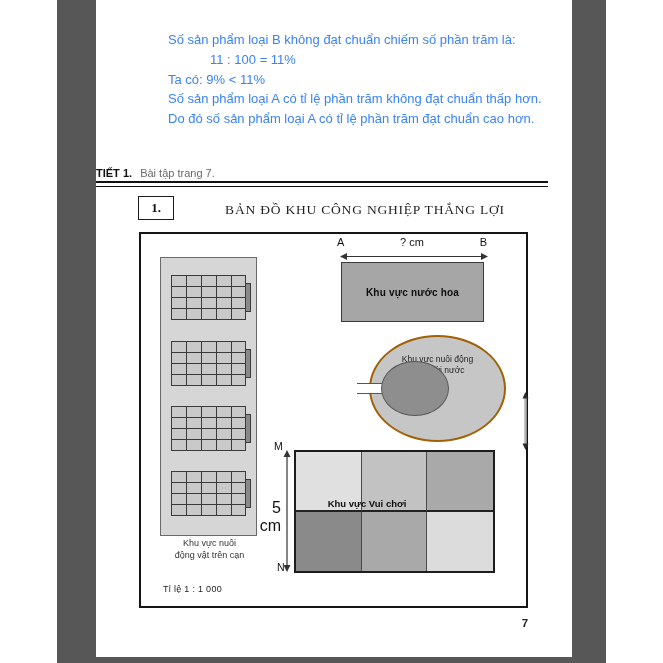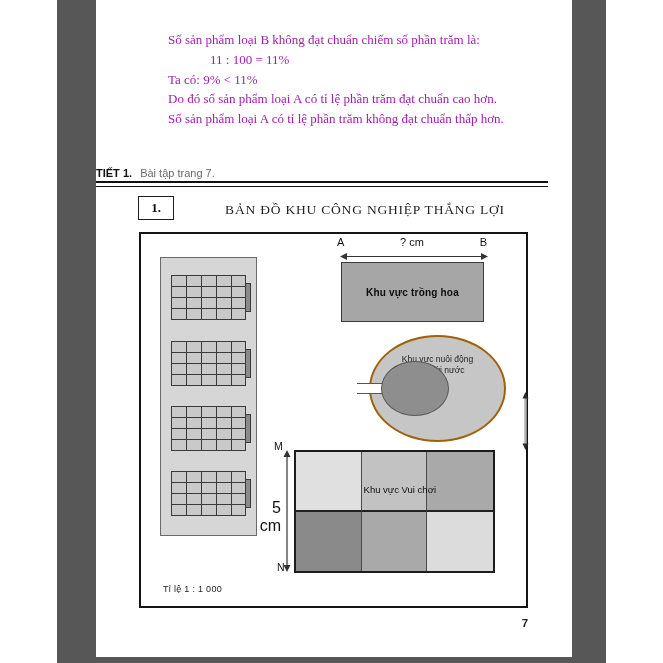--- a/index.html
+++ b/index.html
@@ -7,21 +7,21 @@
   .stage { position:relative; width:663px; height:663px; overflow:hidden; background:#fff; }
 
   
   .backdrop { position:absolute; background:#575757; }
   .backdrop.left  { left:57px;  top:0; width:39px;  height:663px; }
   .backdrop.right { left:572px; top:0; width:34px;  height:663px; }
   .backdrop.bottom{ left:57px;  top:657px; width:549px; height:6px; }
 
   
   .solution { position:absolute; left:168px; top:30px; width:378px;
-              font-family:Liberation Serif, serif; font-size:13px; color:#a21caf;
+              font-family:Liberation Sans, sans-serif; font-size:13px; color:#3b82f6;
               line-height:19.8px; }
   .sol-line.indent { padding-left:42px; }
 
   
   .lesson-title { position:absolute; left:105px; top:141px; width:440px; text-align:center;
                   font-weight:bold; font-size:17px; color:#0e0e0e; letter-spacing:0.2px; }
   .tiet-row { position:absolute; left:96px; top:167px; font-size:11px; white-space:nowrap; }
   .tiet-label { font-weight:bold; color:#111; }
   .tiet-note  { color:#6a6a6a; margin-left:5px; }
   .double-rule { position:absolute; left:96px; top:181px; width:452px; height:3px;
@@ -74,22 +74,22 @@
   .pond-island { left:240px; top:127px; width:68px; height:55px; background:#8e8e8e;
                  border:1px solid #565656; border-radius:50%; box-sizing:border-box; }
 
   
   .play-grid { left:153px; top:216px; width:201px; height:123px; border:2px solid #1c1c1c;
                box-sizing:border-box; display:grid;
                grid-template-columns:1fr 1fr 1fr; grid-template-rows:1fr 1fr; }
   .play-cell { border-right:1px solid #4a4a4a; }
   .play-cell.last { border-right:none; }
   .play-cell.r1 { border-bottom:2px solid #222; }
-  .play-label { position:absolute; left:2px; top:32px; width:138px; text-align:right;
-                font-weight:normal; font-size:9.5px; color:#0d0d0d; }
+  .play-label { position:absolute; left:2px; top:46px; width:138px; text-align:center;
+                font-weight:bold; font-size:9.5px; color:#0d0d0d; }
   .pt { font-size:10.5px; color:#111; }
   .pt.m { left:133px; top:206px; }
   .pt.n { left:136px; top:327px; }
   .height-arrow { left:141px; top:216px; }
   .dim-5cm { left:106px; top:265px; width:34px; text-align:right; font-size:16px; color:#111; }
   .frame-arrow { left:380px; top:158px; }
 
   
   .scale-note { left:22px; top:350px; font-size:9px; letter-spacing:0.3px; color:#222; }
 
@@ -103,22 +103,22 @@
 <div class="stage">
 
   <div class="backdrop left" style="background: rgb(87, 87, 87);"></div>
   <div class="backdrop right" style="background: rgb(87, 87, 87);"></div>
   <div class="backdrop bottom" style="background: rgb(87, 87, 87);"></div>
 
   <div class="solution">
     <div class="sol-line">Số sản phẩm loại B không đạt chuẩn chiếm số phần trăm là:</div>
     <div class="sol-line indent">11 : 100 = 11%</div>
     <div class="sol-line">Ta có: 9% &lt; 11%</div>
+    <div class="sol-line">Số sản phẩm loại A có tỉ lệ phần trăm không đạt chuẩn thấp hơn.</div>
     <div class="sol-line">Do đó số sản phẩm loại A có tỉ lệ phần trăm đạt chuẩn cao hơn.</div>
-    <div class="sol-line">Số sản phẩm loại A có tỉ lệ phần trăm không đạt chuẩn thấp hơn.</div>
   </div>
 
 
   <div class="tiet-row">
     <span class="tiet-label">TIẾT 1.</span>
     <span class="tiet-note">Bài tập trang 7.</span>
   </div>
   <div class="double-rule"></div>
 
   <div class="exercise-number-box">
@@ -127,33 +127,37 @@
   <div class="exercise-title">BẢN ĐỒ KHU CÔNG NGHIỆP THẮNG LỢI</div>
 
   <div class="map-frame">
 
     <div class="land-rect" style="background: rgb(214, 214, 214);">
       <div class="cage c1"></div>
       <div class="cage c2"></div>
       <div class="cage c3"></div>
       <div class="cage c4"></div>
     </div>
+    <div class="land-label">
+      <div>Khu vực nuôi</div>
+      <div>động vật trên cạn</div>
+    </div>
 
     <div class="ab-row">
       <span>A</span>
       <span>? cm</span>
       <span>B</span>
     </div>
     <svg class="width-arrow" width="148" height="9" viewBox="0 0 148 9">
       <line x1="6" y1="4.5" x2="142" y2="4.5" stroke="#333" stroke-width="1.2"></line>
       <polygon points="0,4.5 7,1 7,8" fill="#333"></polygon>
       <polygon points="148,4.5 141,1 141,8" fill="#333"></polygon>
     </svg>
     <div class="flower-rect" style="background: rgb(166, 166, 166);">
-      <span class="flower-label">Khu vực trồng hoa</span>
+      <span class="flower-label">Khu vực nước hoa</span>
     </div>
 
     <div class="pond" style="background: rgb(198, 198, 198);">
       <div class="pond-text">
         <div>Khu vực nuôi động</div>
         <div>vật dưới nước</div>
       </div>
     </div>
     <div class="pond-bar"></div>
     <div class="pond-island" style="background: rgb(142, 142, 142);"></div>

